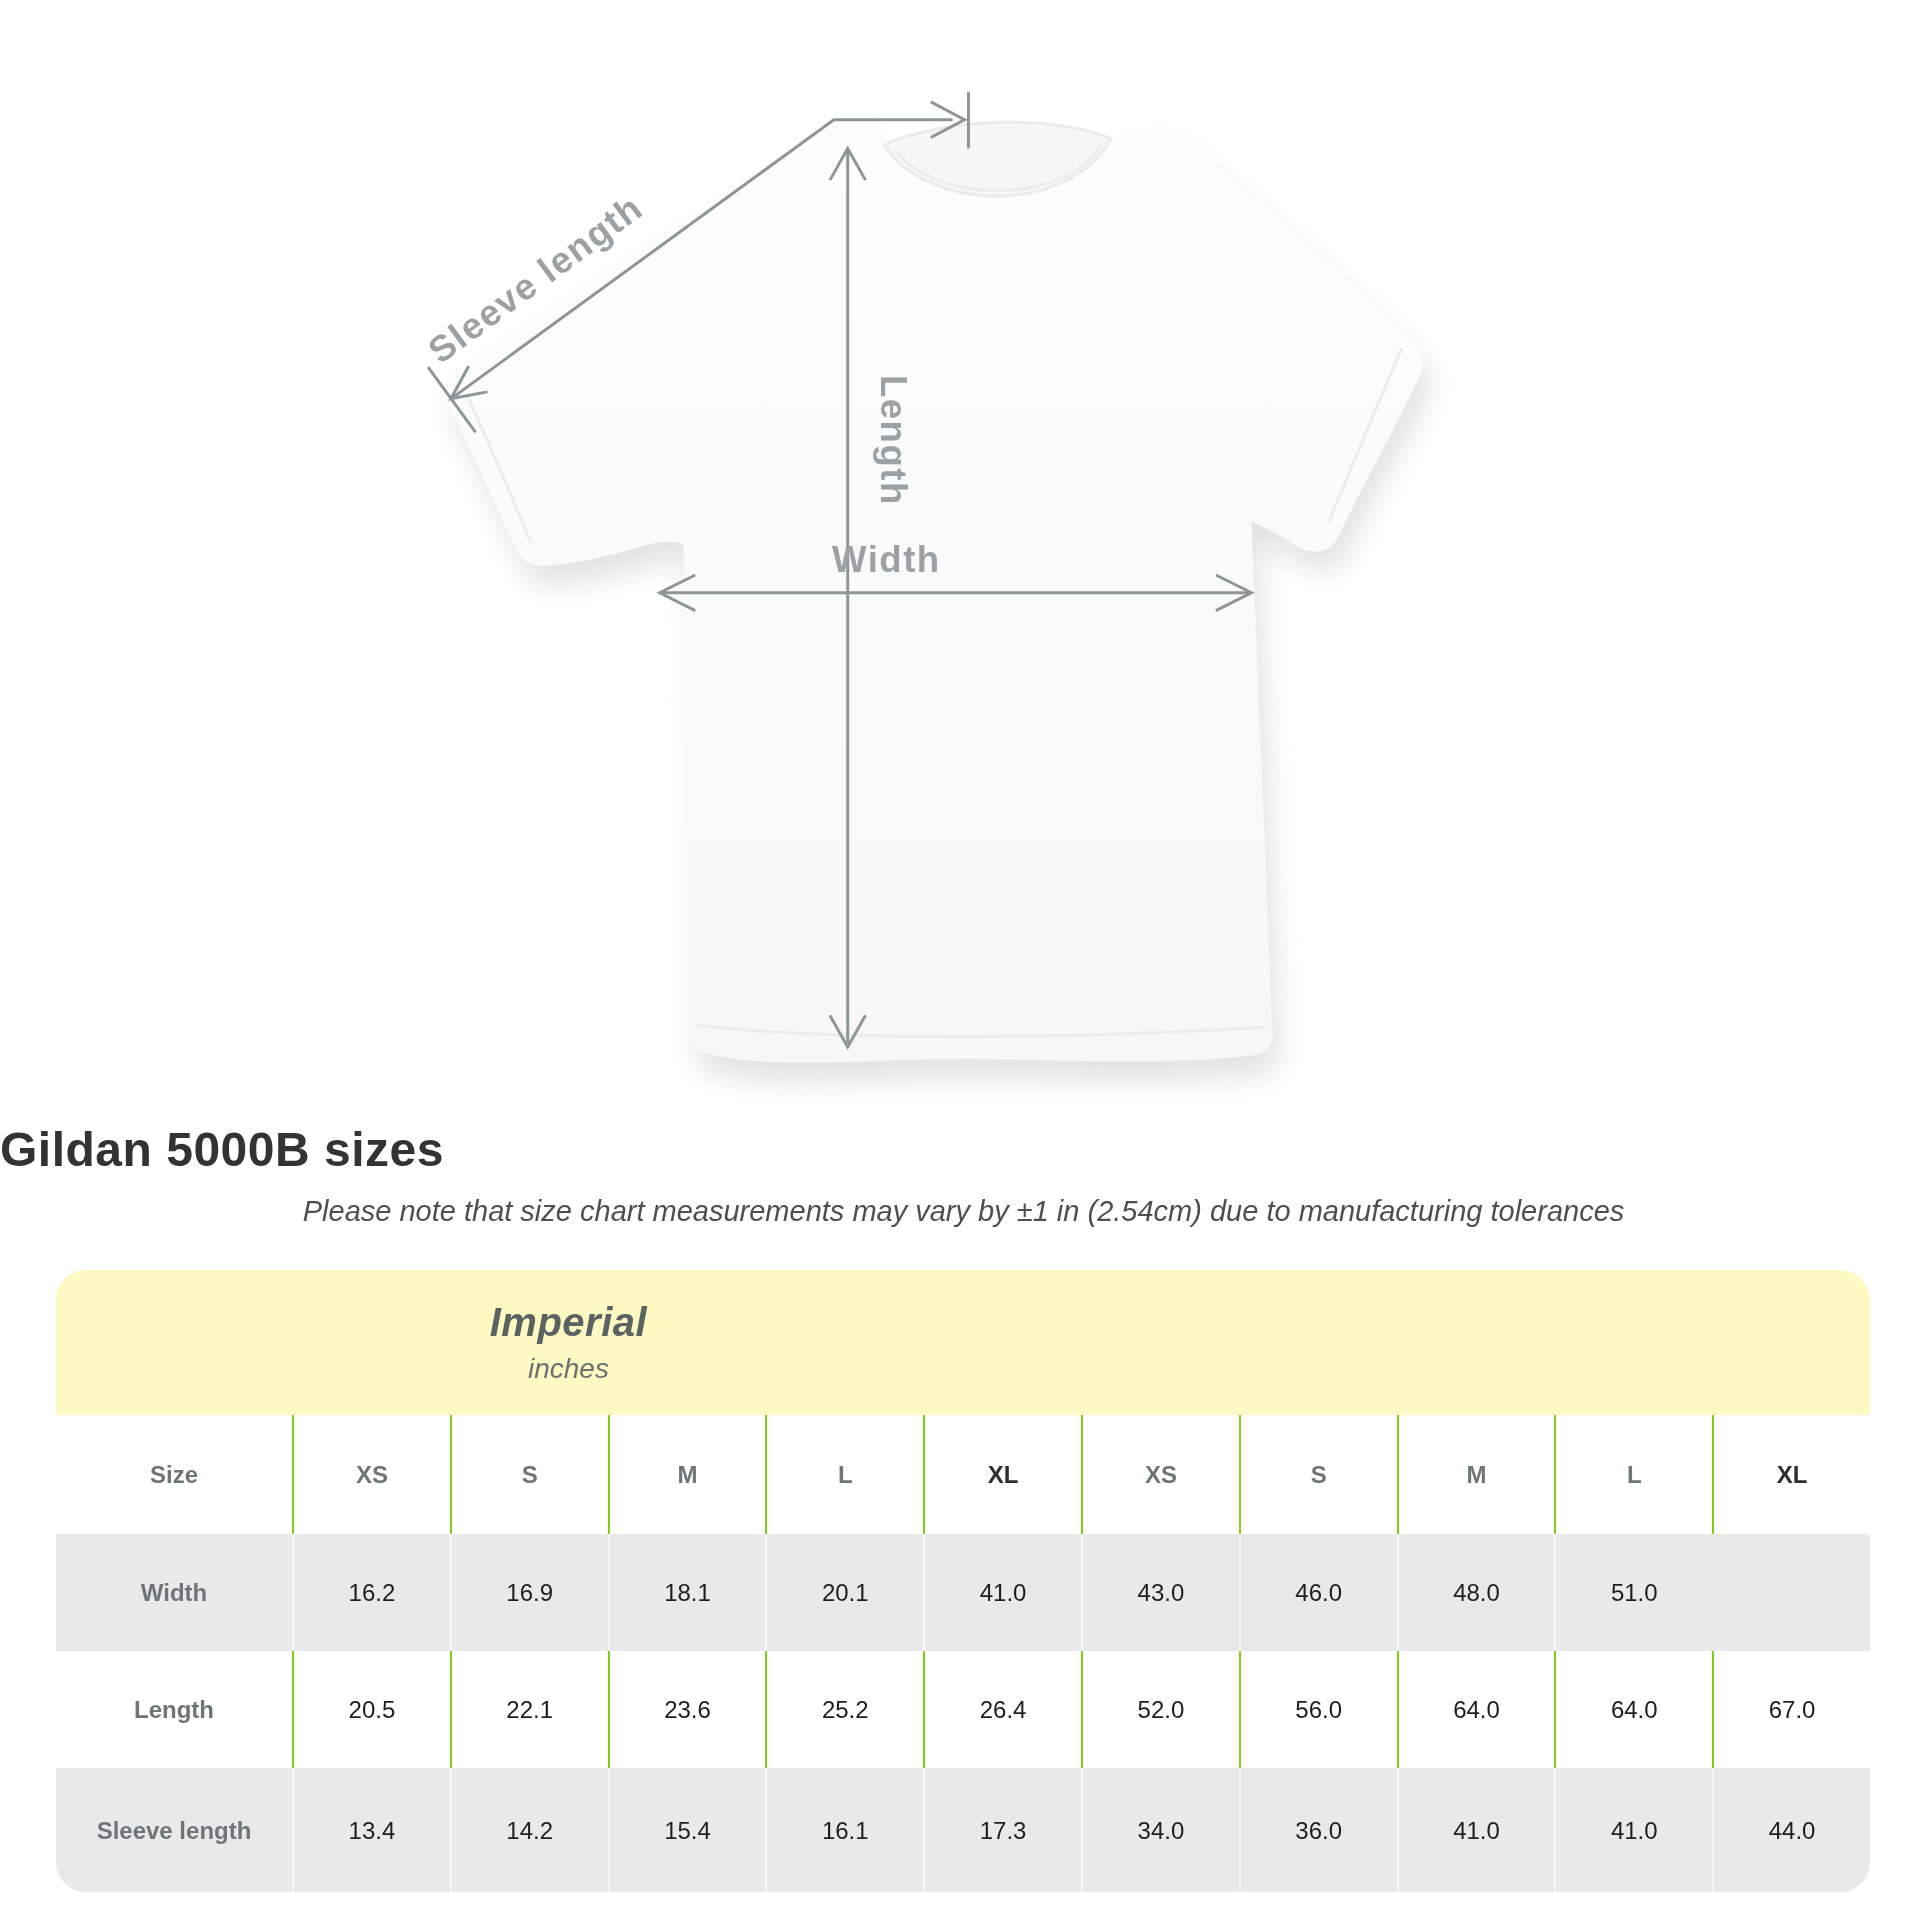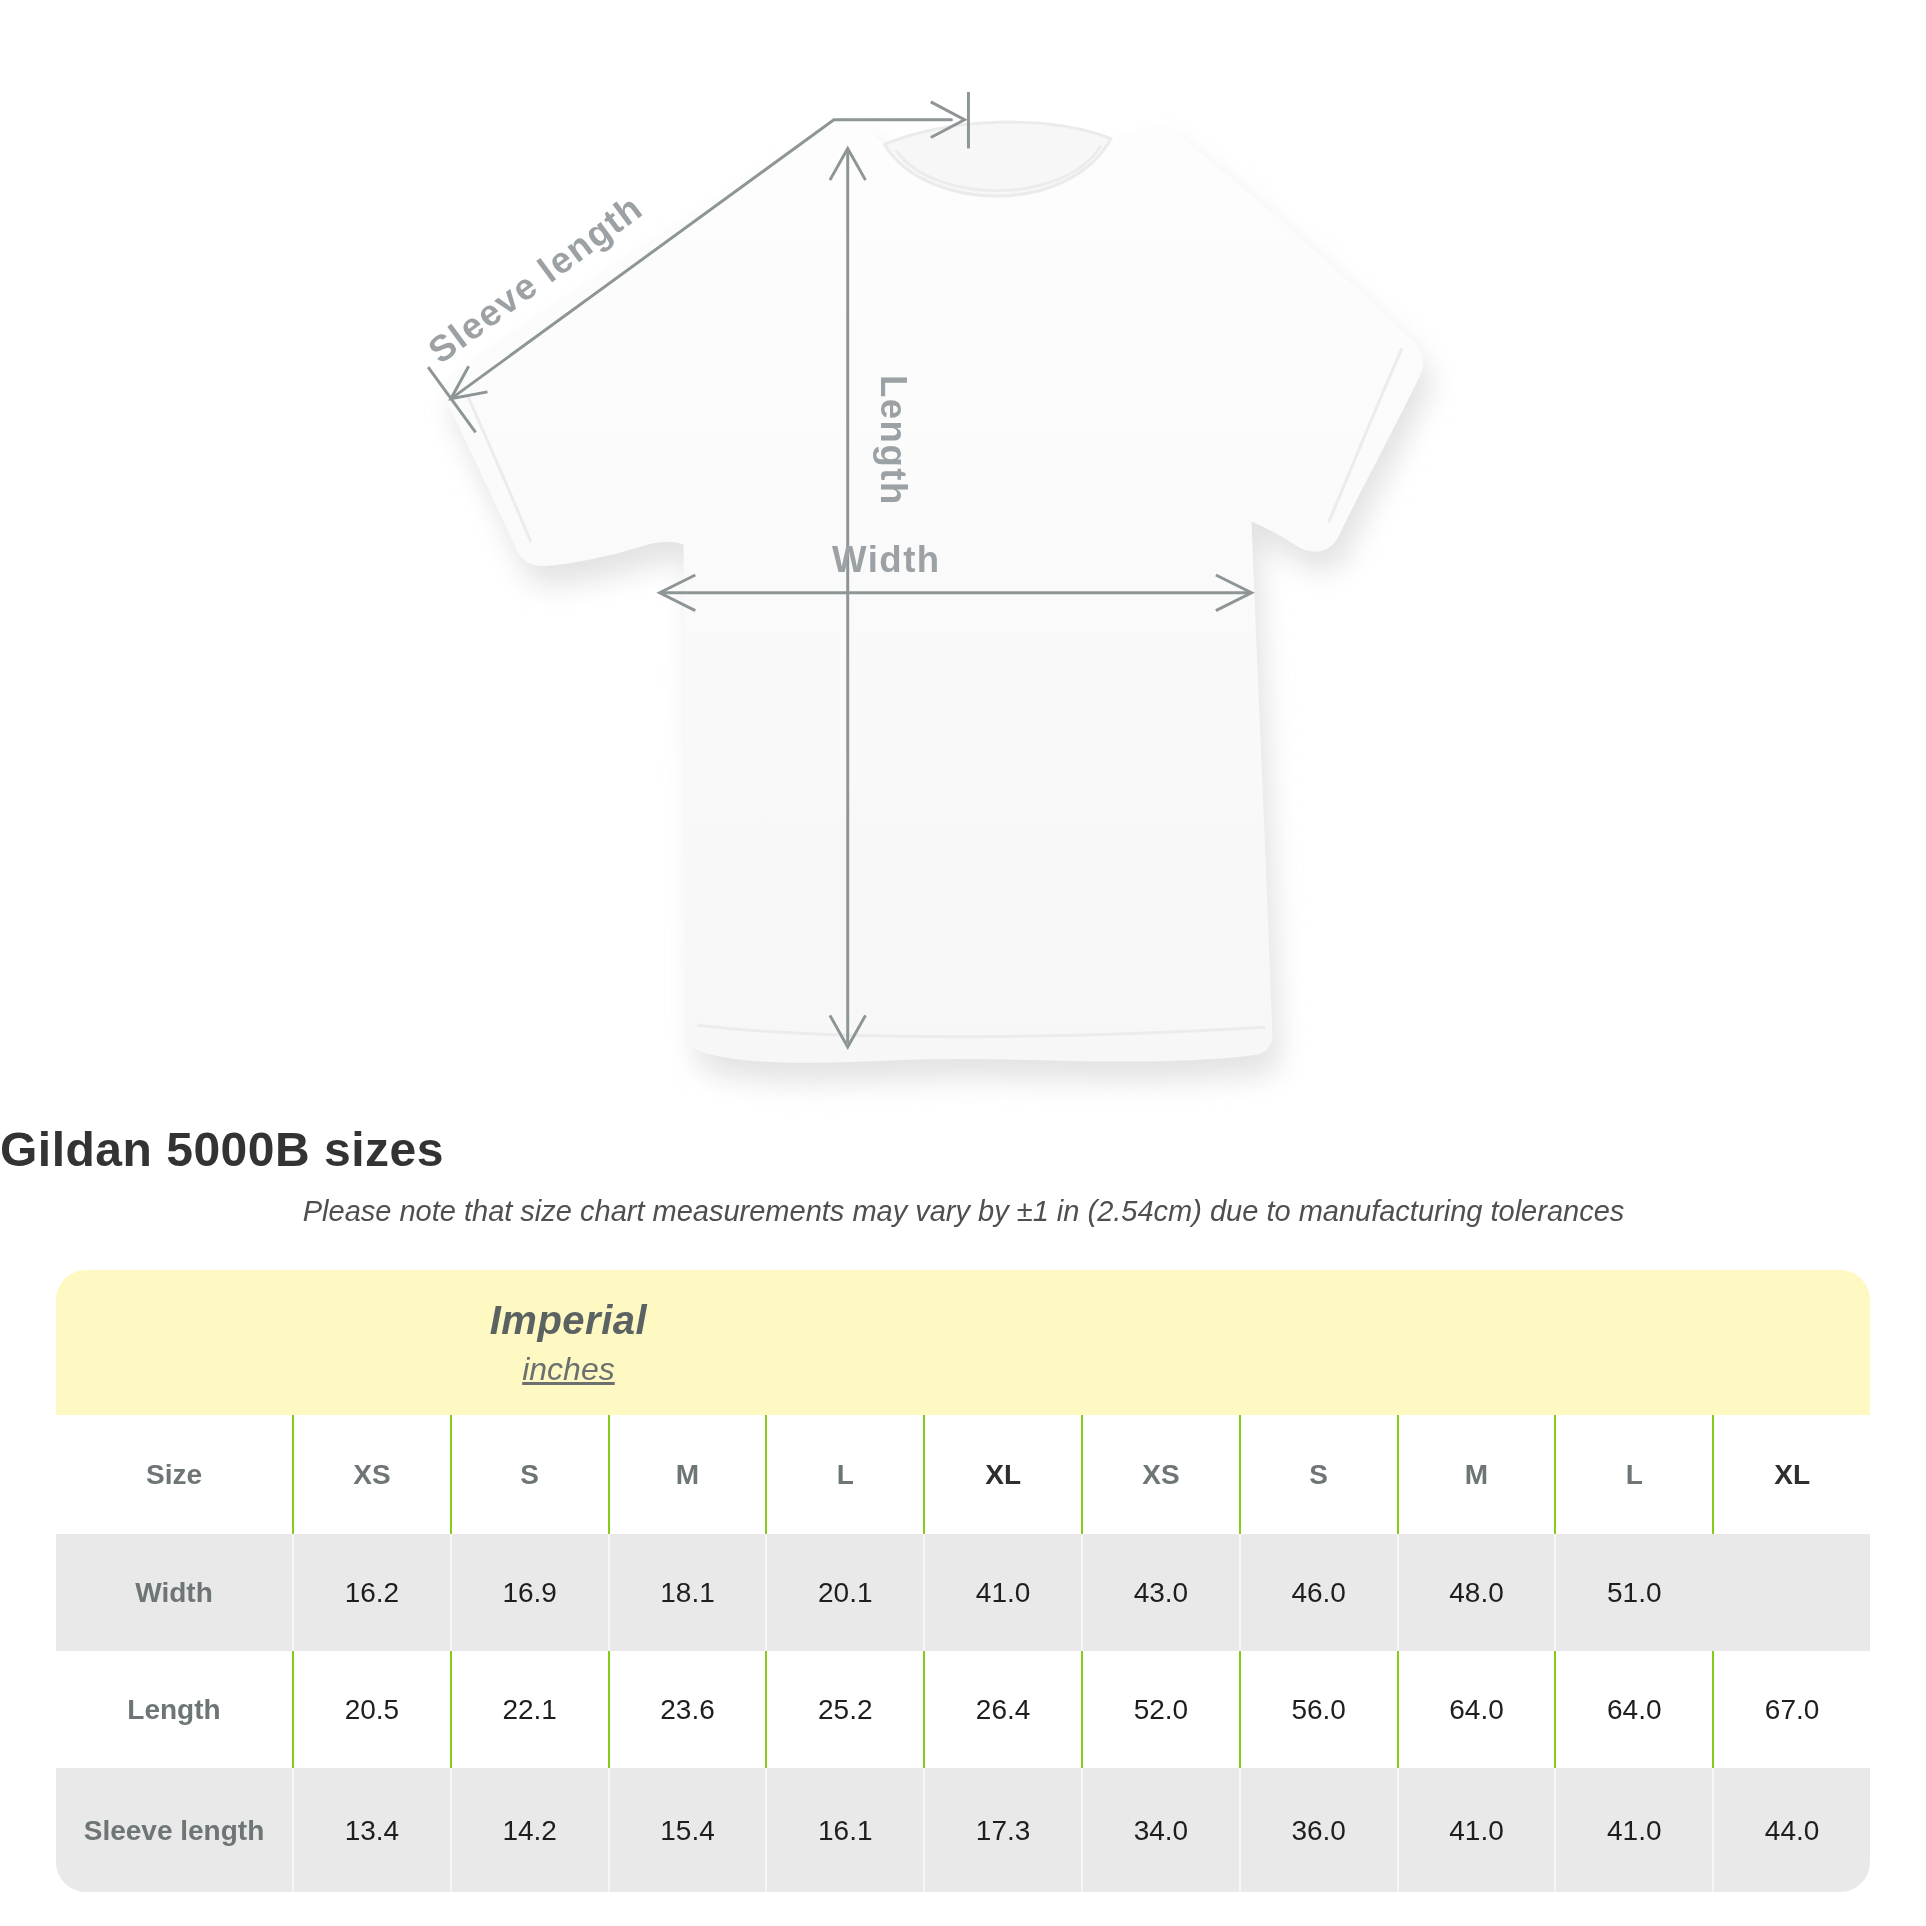--- a/index.html
+++ b/index.html
@@ -33,31 +33,31 @@
     background:#fef9c3; border-radius:30px; overflow:hidden;
   }
   .unit-band { display:flex; height:145px; }
   .unit-group {
     display:flex; flex-direction:column; align-items:center; justify-content:center;
     gap:8px; box-sizing:border-box;
   }
   .unit-group.imperial { width:56.5%; }
   .unit-group.metric   { width:43.5%; border-left:2px solid #f3f3f3; }
   .unit-name { font-size:40px; font-weight:bold; font-style:italic; color:#5b6362; letter-spacing:0.5px; }
-  .unit-sub  { font-size:32px; font-style:italic; color:#6a7170;text-decoration:underline; }
+  .unit-sub  { font-size:28px; font-style:italic; color:#6a7170; }
   .trow { display:grid; grid-template-columns:236px repeat(10, 1fr); }
   .trow.white { background:#ffffff; }
   .trow.gray  { background:#e9e9e9; }
   .trow.header { height:119px; }
   .trow.r1 { height:117px; }
   .trow.r2 { height:117px; }
   .trow.r3 { height:125px; }
   .cell {
     display:flex; align-items:center; justify-content:center;
-    font-size:28px; color:#1e1e1e; box-sizing:border-box;
+    font-size:24px; color:#1e1e1e; box-sizing:border-box;
   }
   .trow.white .cell + .cell { border-left:2px solid #84cc16; }
   .trow.gray  .cell + .cell { border-left:2px solid #f6f6f6; }
   .cell.rowlabel, .cell.sizehead { font-weight:bold; color:#6e7576; }
   .cell.sizehead.dark { color:#2e2e2e; }
 </style>
 </head>
 <body>
 
 <svg class="shirt-svg" width="1927" height="1242" viewBox="0 0 1946 1255">

